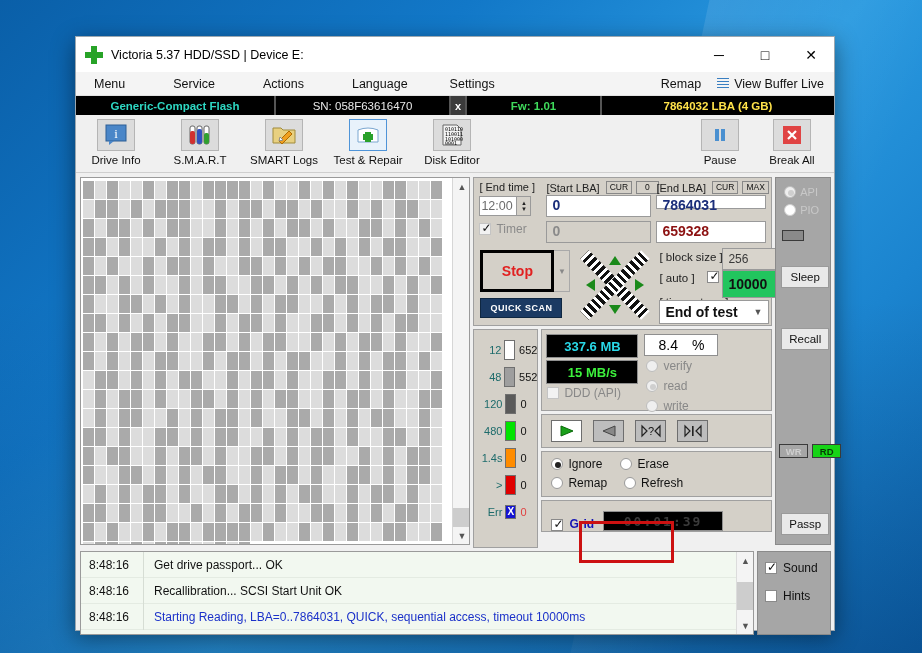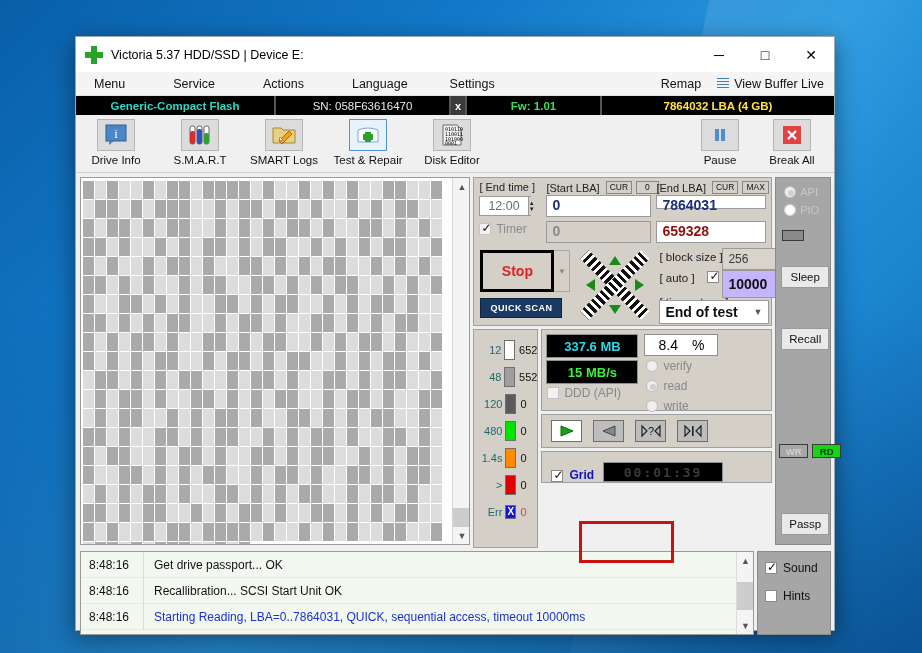--- a/index.html
+++ b/index.html
@@ -110,21 +110,21 @@
 
   .top-ctrl { height: 149px; position:relative; background:#d4d0c8; border:1px solid #a0a0a0; }
   .lbl { font-size:11px; color:#222; }
   .tag { font-size: 8.5px; border:1px solid #888; background:#d4d0c8; padding:0 3px; line-height:11px;
          display:inline-block; color:#111;}
   .tbox { background:#fff; border:1px solid #9a9a9a; font-size:14px; font-weight:bold;
           padding: 1px 5px; color:#1b2e7a; }
   .tbox.gray { background:#d4d0c8; color:#8a8a8a; }
   .tbox.red { color:#8c1111; }
   .spin { background:#fff; border:1px solid #9a9a9a; display:flex; align-items:center; }
-  .spin span { font-size: 12.5px; color:#6d6d6d; padding:1px 8px; }
+  .spin span { font-size: 12.5px; color:#6d6d6d; padding:1px 1px; }
   .spin .arrows { margin-left:auto; width:14px; height:18px; background:#d4d0c8; border-left:1px solid #9a9a9a;
                   display:flex; flex-direction:column; align-items:center; justify-content:center;
                   font-size:6px; color:#222; line-height:6px; }
 
   .stopbtn { width:74px; height:42px; background:#d4d0c8; border:3px solid #000000;
              display:flex; align-items:center; justify-content:center;
              color:#e12121; font-weight:bold; font-size:14px; }
   .stopdrop { width:16px; height:42px; background:#d4d0c8; border:1px solid #a9a9a9; border-left:none;
               display:flex; align-items:center; justify-content:center; font-size:8px; color:#888; }
   .quick { background:#1b3a63; color:#fff; font-size:9px; font-weight:bold; letter-spacing:0.5px;
@@ -136,21 +136,21 @@
   .dpad .d1 { transform: rotate(45deg); }
   .dpad .d2 { transform: rotate(-45deg); }
   .dtri { position:absolute; width:0;height:0; }
 
   .select {
     background:#d8d4cc; border:1px solid #9a9a9a; height:22px; display:flex; align-items:center;
     font-size:12px; color:#3a3a3a; padding-left:5px; position:relative;
   }
   .select .chev { position:absolute; right:6px; font-size:9px; color:#555; }
   .select.white { background:#fff; color:#111; font-weight:bold; font-size:14px; }
-  .select.tm { background:#c4b5fd; color:#111; font-weight:bold; font-size:14px; }
+  .select.tm { background:#22c55e; color:#111; font-weight:bold; font-size:14px; }
 
   
   .statsrow { display:flex; margin-top:3px; height: 219px; }
   .legend { width:65px; border:1px solid #a0a0a0; background:#d4d0c8; padding-top:6px; }
   .lg-row { display:flex; align-items:center; height:27px; }
   .lg-n { width:28px; text-align:right; font-size:11px; color:#1d6b6b; margin-right:3px; }
   .lg-sw { width:11px; height:20px; border:1px solid #6f6f6f; }
   .lg-v { font-size:11px; color:#111; margin-left:4px; }
 
   .rightctrl { flex:1; margin-left:3px; }
@@ -1095,20 +1095,34 @@
             </div>
             <div class="navbtn" style="margin-left:11px">
               <svg width="22" height="14" viewBox="0 0 22 14">
                 <polygon points="3,2 8,7 3,12" fill="none" stroke="#222" stroke-width="1.2"></polygon>
                 <rect x="10" y="2" width="1.6" height="10" fill="#222"></rect>
                 <polygon points="19,2 14,7 19,12" fill="none" stroke="#222" stroke-width="1.2"></polygon>
               </svg>
             </div>
           </div>
 
+          <div class="rc-box" style="height:46px;margin-top:3px;position:relative;padding:5px 0 0 9px">
+            <div style="display:flex;align-items:center">
+              <span class="radio on"></span>
+              <span class="rlabel dark">Ignore</span>
+              <span class="radio" style="margin-left:18px"></span>
+              <span class="rlabel dark">Erase</span>
+            </div>
+            <div style="display:flex;align-items:center;margin-top:5px">
+              <span class="radio"></span>
+              <span class="rlabel dark">Remap</span>
+              <span class="radio" style="margin-left:17px"></span>
+              <span class="rlabel dark">Refresh</span>
+            </div>
+          </div>
 
           <div class="rc-box" style="height:32px;margin-top:3px;display:flex;align-items:flex-end;padding-left:9px;position:relative">
             <span class="cbx checked"></span>
             <span style="font-size:12px;font-weight:bold;color:#1414b4;margin-left:6px">Grid</span>
             <div class="timerbox" style="margin-left:9px;width:120px">00:01:39</div>
           </div>
 
         </div>
       </div>
     </div>

